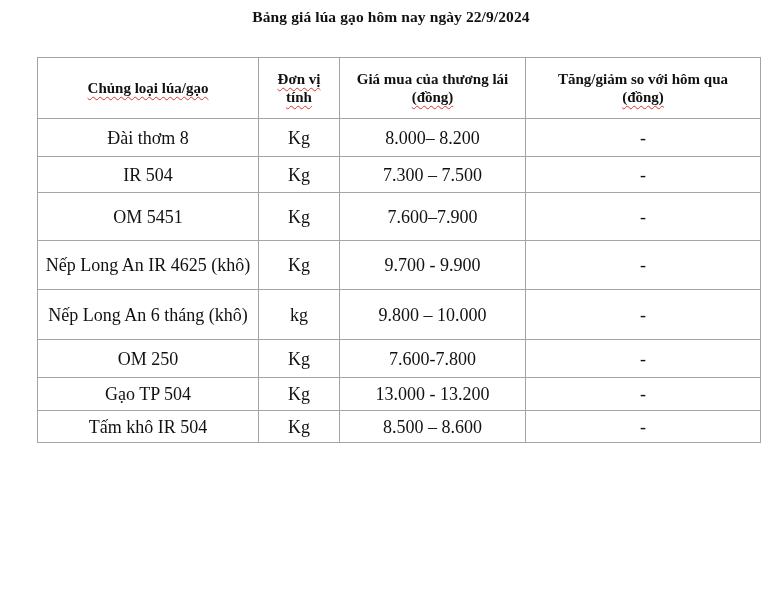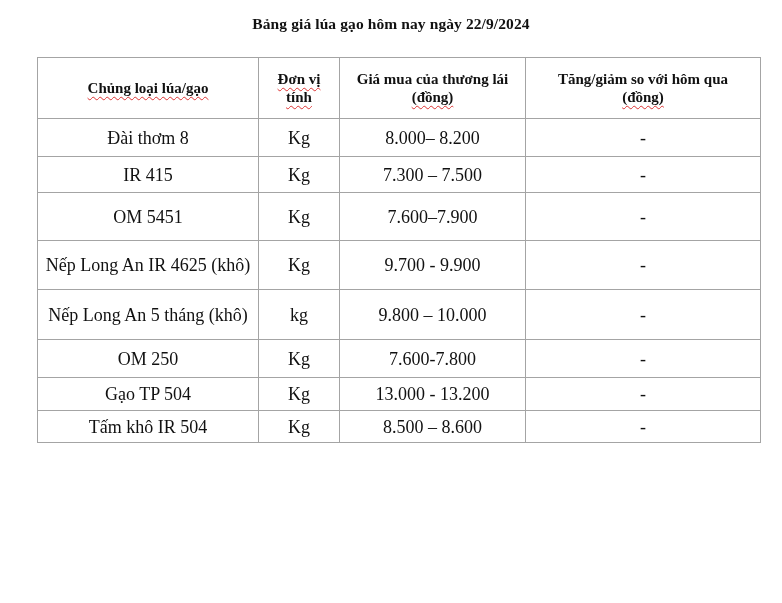--- a/index.html
+++ b/index.html
@@ -11,21 +11,21 @@
       width: 782px;
       height: 603px;
       position: relative;
       overflow: hidden;
       font-family: "Liberation Serif", "DejaVu Serif", serif;
       color: #111111;
     }
     .title {
       position: absolute;
       left: 0;
-      top: 14px;
+      top: 7px;
       width: 782px;
       text-align: center;
       font-weight: bold;
       font-size: 15.5px;
       line-height: 20px;
       letter-spacing: 0.1px;
     }
     .sq {
       text-decoration: underline wavy #d33;
       text-decoration-thickness: 1px;
@@ -91,39 +91,39 @@
     </tr>
   </thead>
   <tbody>
     <tr style="height:38px;">
       <td>Đài thơm 8</td>
       <td>Kg</td>
       <td>8.000– 8.200</td>
       <td>-</td>
     </tr>
     <tr style="height:36px;">
-      <td>IR 415</td>
+      <td>IR 504</td>
       <td>Kg</td>
       <td>7.300 – 7.500</td>
       <td>-</td>
     </tr>
     <tr style="height:48px;">
       <td>OM 5451</td>
       <td>Kg</td>
       <td>7.600–7.900</td>
       <td>-</td>
     </tr>
     <tr style="height:49px;">
       <td>Nếp Long An IR 4625 (khô)</td>
       <td>Kg</td>
       <td>9.700 - 9.900</td>
       <td>-</td>
     </tr>
     <tr style="height:50px;">
-      <td>Nếp Long An 5 tháng (khô)</td>
+      <td>Nếp Long An 6 tháng (khô)</td>
       <td>kg</td>
       <td>9.800 – 10.000</td>
       <td>-</td>
     </tr>
     <tr style="height:38px;">
       <td>OM 250</td>
       <td>Kg</td>
       <td>7.600-7.800</td>
       <td>-</td>
     </tr>

